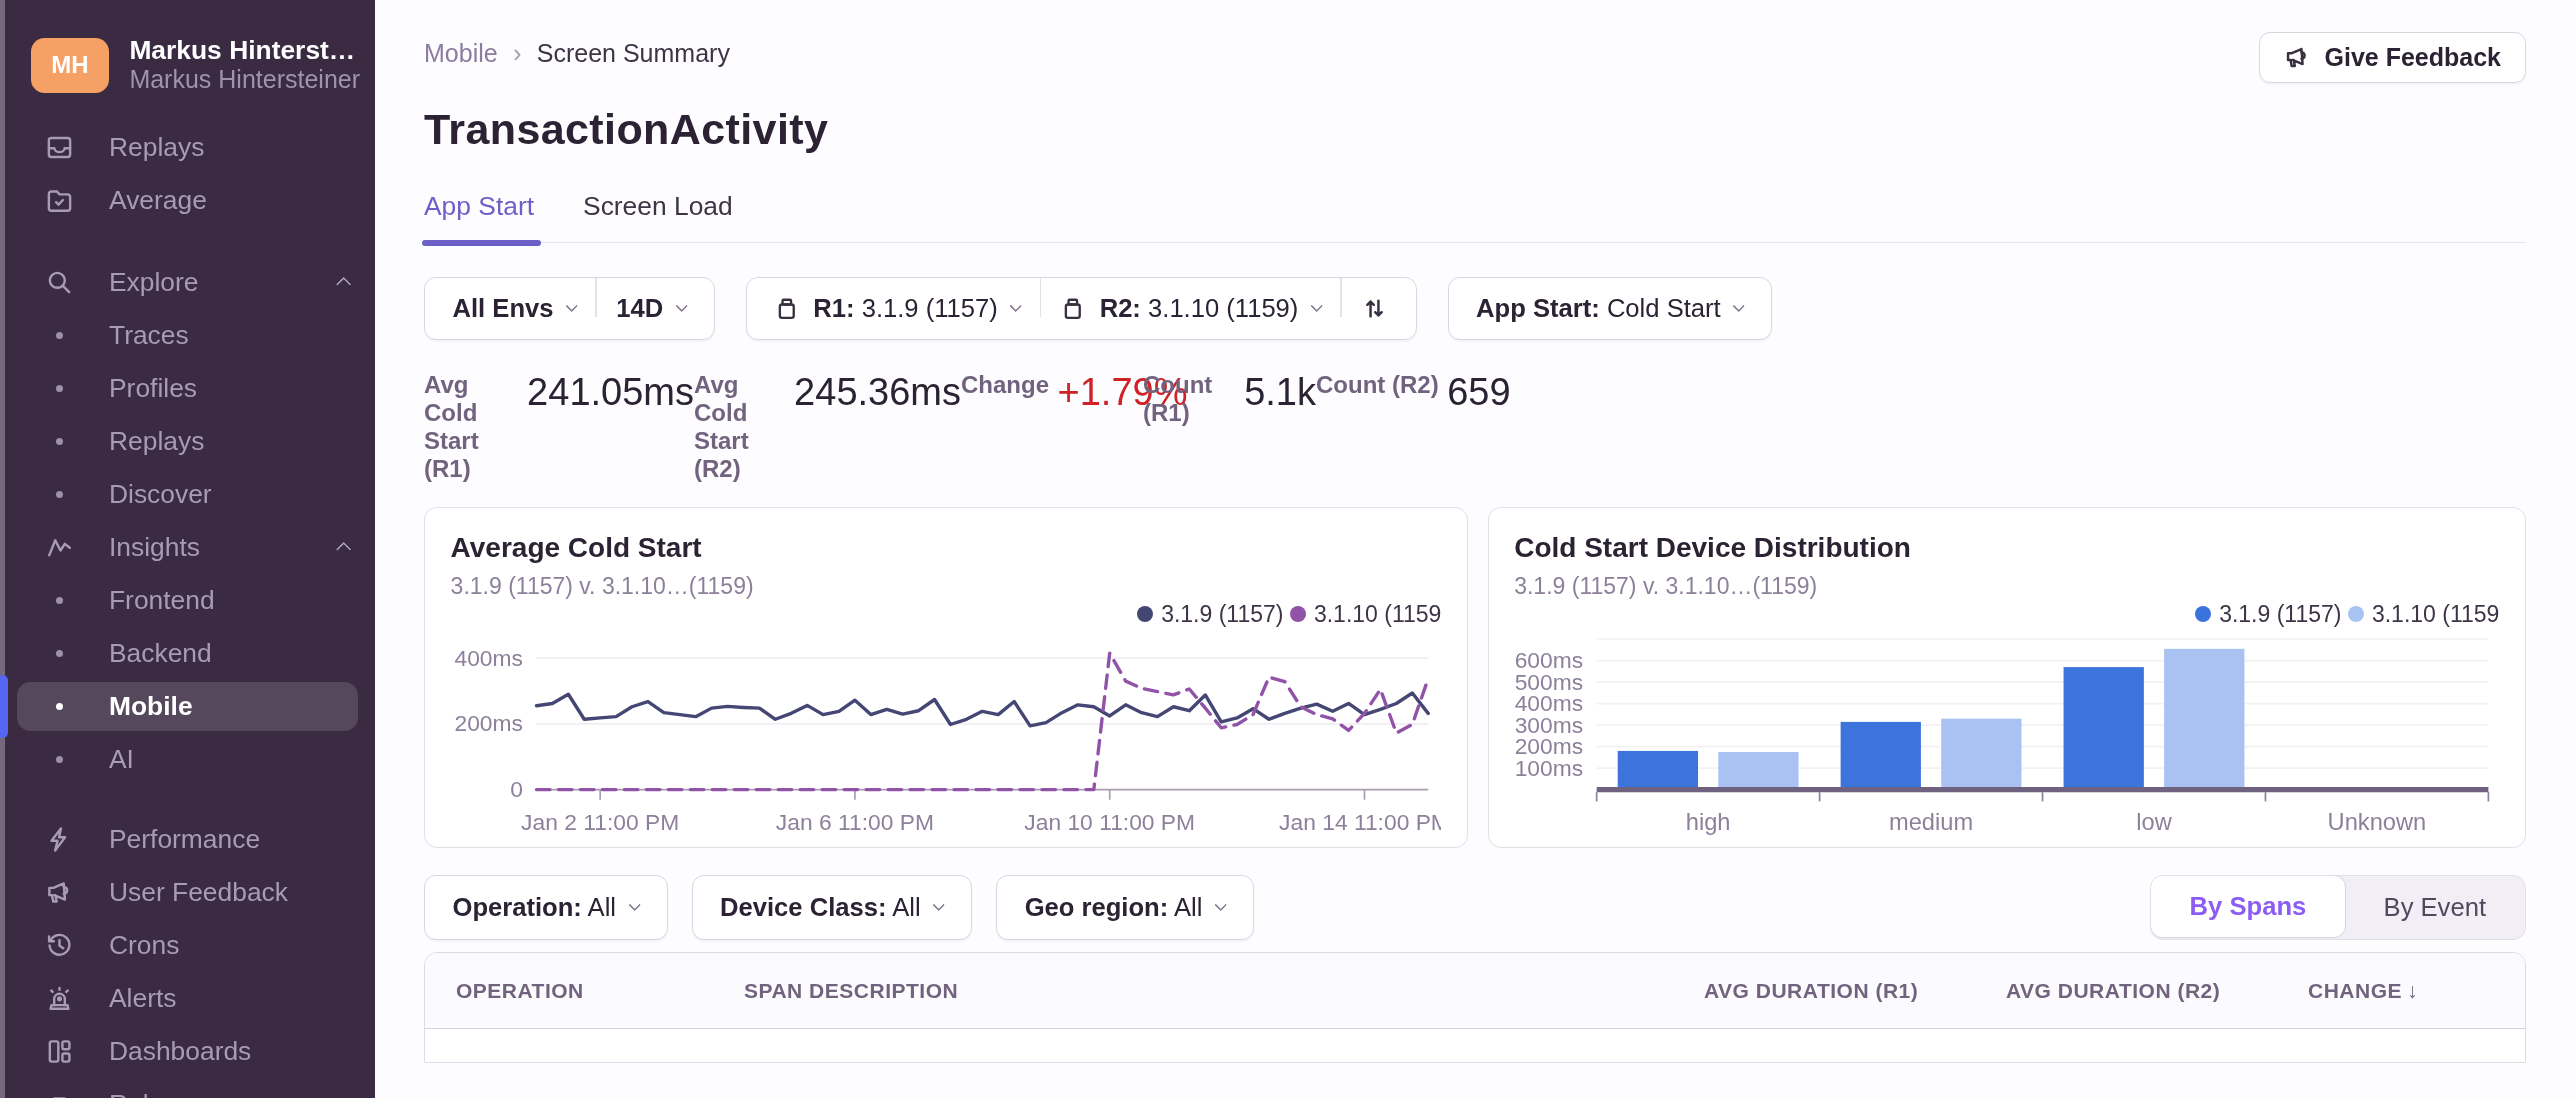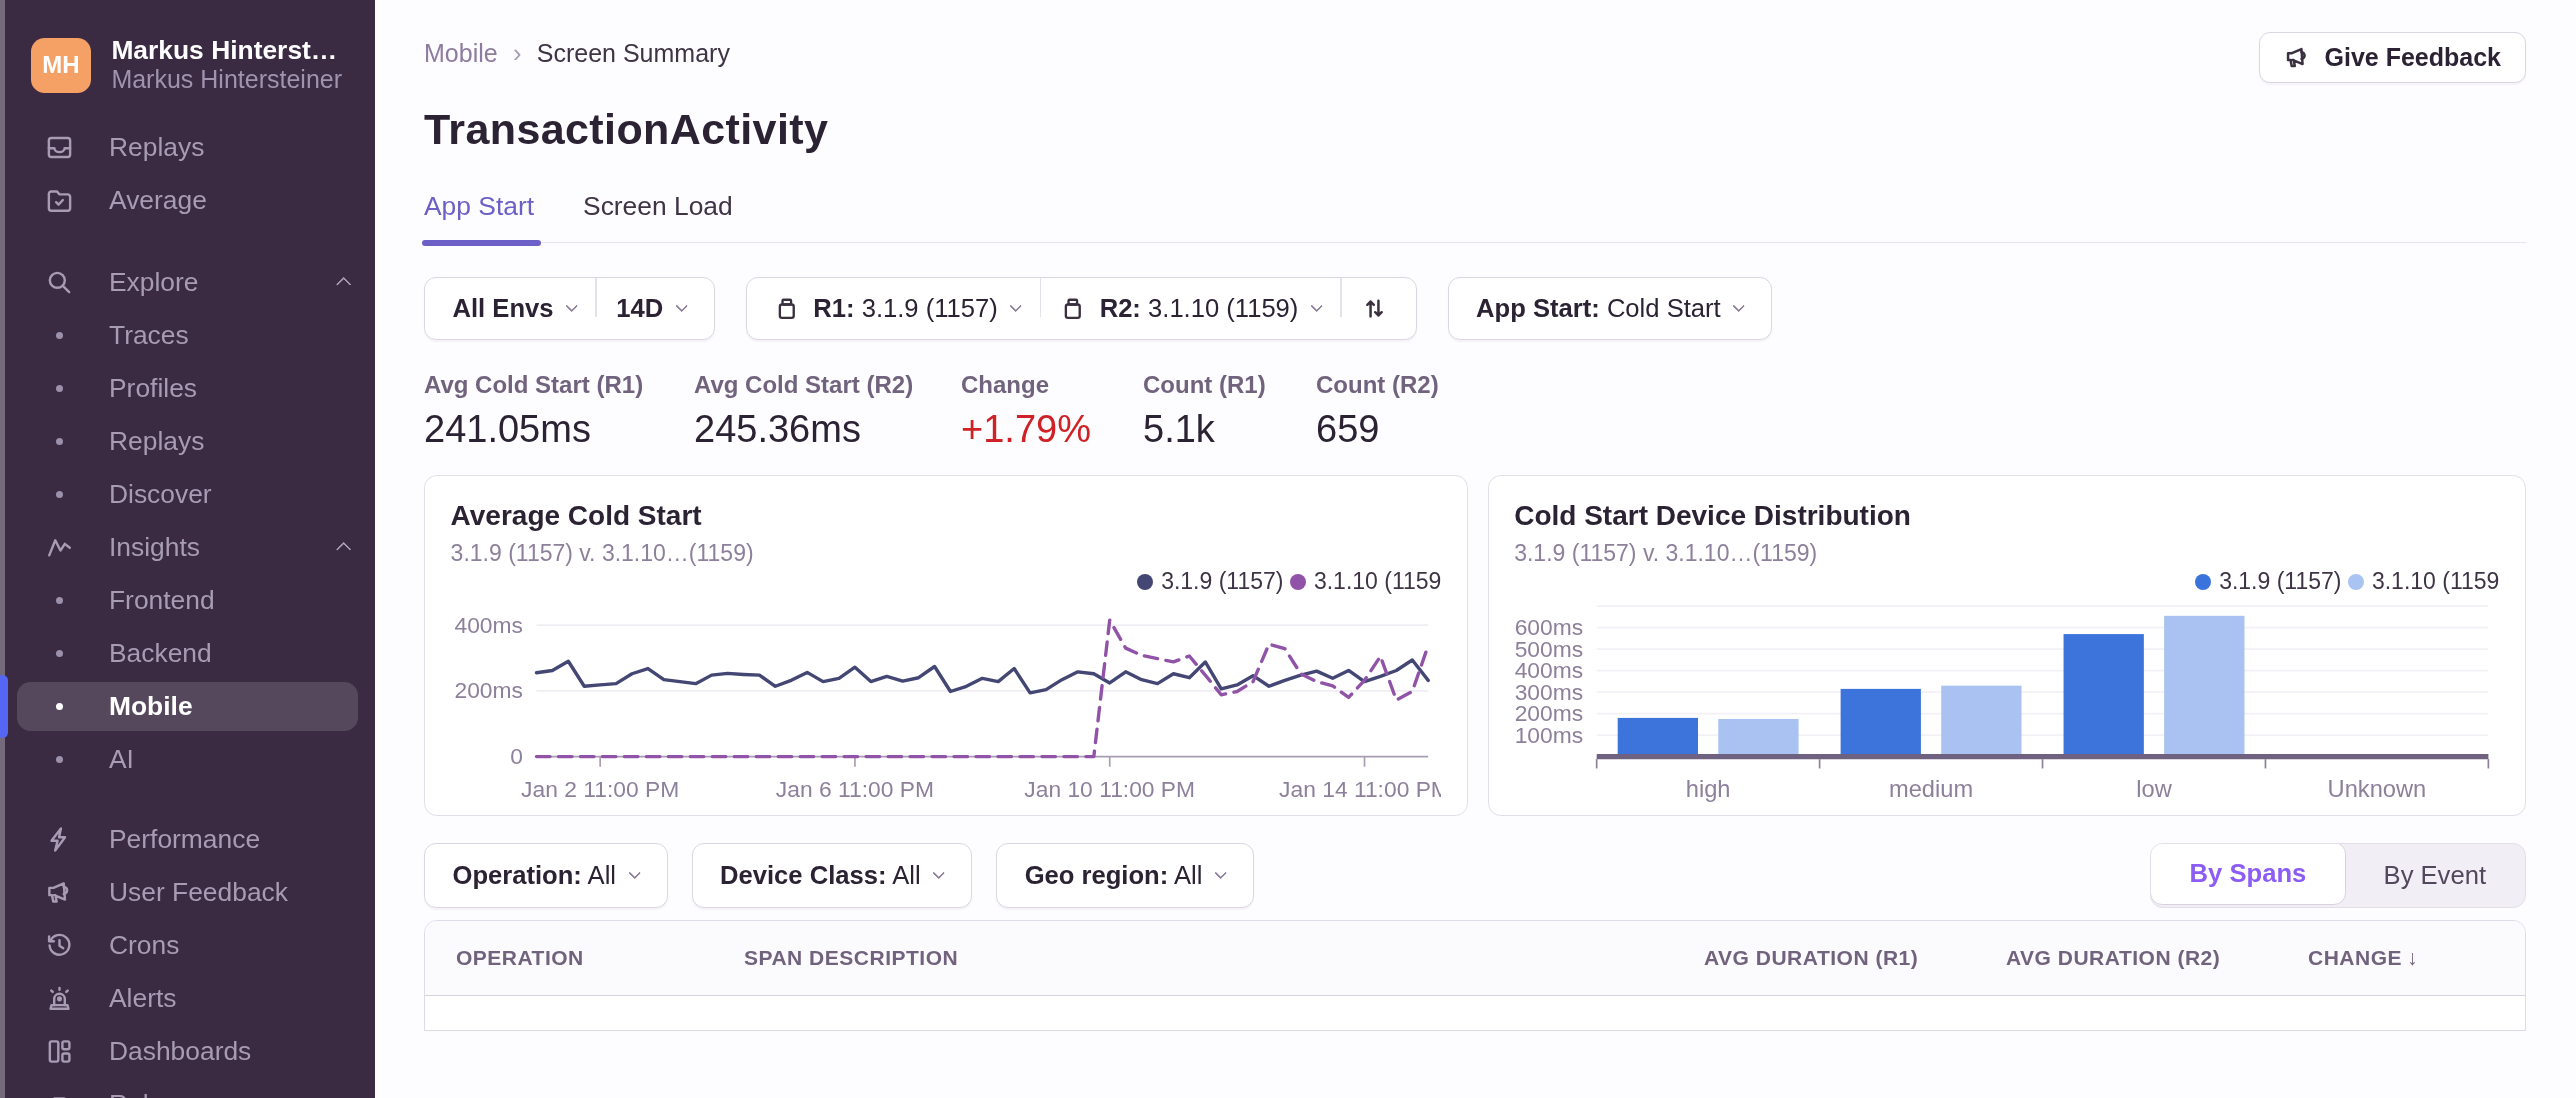--- a/index.html
+++ b/index.html
@@ -3,21 +3,21 @@
 <meta charset="utf-8">
 <style>
   *{margin:0;padding:0;box-sizing:border-box;font-family:"Liberation Sans",sans-serif}
   html,body{width:2576px;height:1099px;overflow:hidden;background:#fdfcfe}
   body{display:flex}
   
   .sidebar{position:relative;width:375px;height:1099px;background:#3a2a42;flex:0 0 375px;color:#a79cb3;overflow:hidden}
   .side-track{position:absolute;left:0;top:0;width:5.1px;height:100%;background:rgba(255,255,255,.30)}
   .active-edge{position:absolute;left:-2.6px;top:675px;width:10.2px;height:63px;border-radius:6px;background:#5567f2}
   .user-row{display:flex;align-items:center;gap:20.4px;padding:36px 0 0 31px}
-  .avatar{width:60px;height:55px;border-radius:13.6px;background:#f5a065;color:#fff;font-weight:bold;font-size:24px;display:flex;align-items:center;justify-content:center}
+  .avatar{width:78px;height:55px;border-radius:13.6px;background:#f5a065;color:#fff;font-weight:bold;font-size:24px;display:flex;align-items:center;justify-content:center}
   .user-names{line-height:29px;min-width:0}
   .user-name{color:#fff;font-weight:bold;font-size:26.4px;white-space:nowrap}
   .user-sub{color:#9f93ae;font-size:25px;white-space:nowrap}
   .nav{margin-top:27px}
   .nav-item{display:flex;align-items:center;height:53px;padding:0 24px 0 44px;font-size:26.4px;cursor:pointer}
   .nav-item .nav-ico{width:31px;display:flex;justify-content:center;margin-right:34px;flex:0 0 31px}
   .nav-item .bullet-col{width:31px;display:flex;justify-content:center;margin-right:34px;flex:0 0 31px}
   .dot8{width:7.7px;height:7.7px;border-radius:50%;background:#9c90ab}
   .nav-label{flex:1;white-space:nowrap}
   .spacer34{height:29px}
@@ -46,21 +46,21 @@
   .tab.active::after{content:"";position:absolute;left:-1.7px;right:-6.8px;bottom:-3.4px;height:6px;border-radius:3.4px;background:#6C5FC7}
   
   .filters{display:flex;gap:31px;margin-top:34px;align-items:center}
   .pill{display:inline-flex;align-items:flex-start;background:#fff;border:1.7px solid #dcd6e2;border-radius:12px;height:63px;padding:0 8.5px;font-size:25.6px;color:#2b2233;box-shadow:0 1.7px 1.7px rgba(43,34,51,.04)}
   .pill .seg{display:inline-flex;align-items:center;gap:13.6px;padding:0 19px;height:100%;cursor:pointer}
   .pill .vdiv{width:1.7px;height:39px;background:#e5e0ea}
   .bold{font-weight:bold}
   .chev-sm{display:inline-block;width:9.4px;height:9.4px;border-right:2.6px solid #8d809b;border-bottom:2.6px solid #8d809b;transform:rotate(45deg) translate(-1.7px,-1.7px);border-radius:0.9px}
   
   .stats{display:flex;margin-top:31px}
-  .stat{display:flex;flex-direction:column;gap:8.5px}
+  .stat{display:flex;flex-direction:row;gap:8.5px}
   .stat .lab{font-size:24px;font-weight:bold;color:#71637e}
   .stat .val{font-size:38px;color:#2b2233}
   .stat .val.neg{color:#CF2126}
   .sw1{width:270px}.sw2{width:267px}.sw3{width:182px}.sw4{width:173px}
   
   .charts{display:flex;gap:19.6px;margin-top:24px}
   .panel{background:#fff;border:1.7px solid #e3dee8;border-radius:12.8px;height:341px;padding:24px 25.6px 0 25.6px;overflow:hidden}
   .panel.left{width:1044px}
   .panel.right{flex:1}
   .p-title{font-size:28px;font-weight:bold;color:#2b2233}

